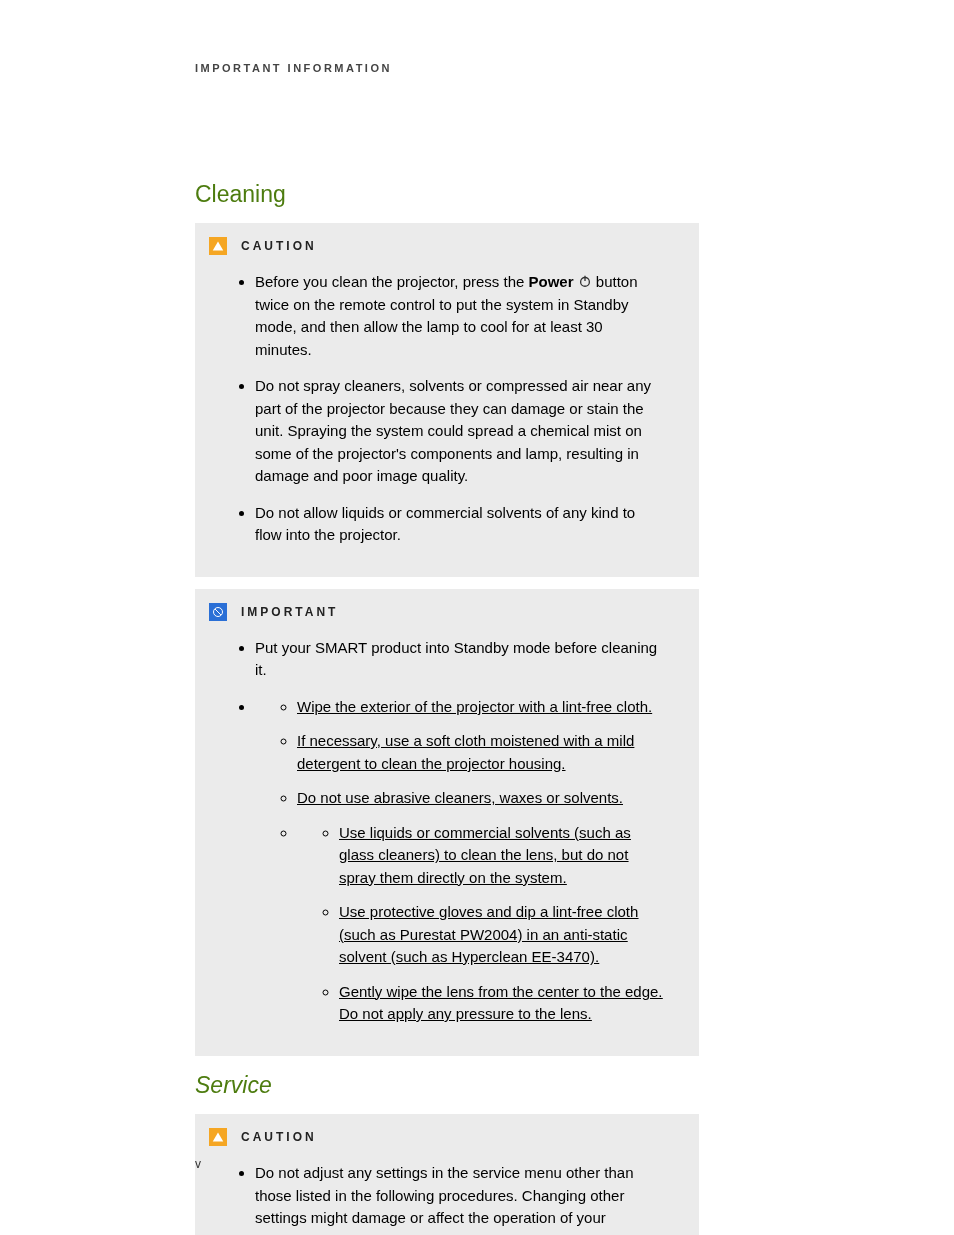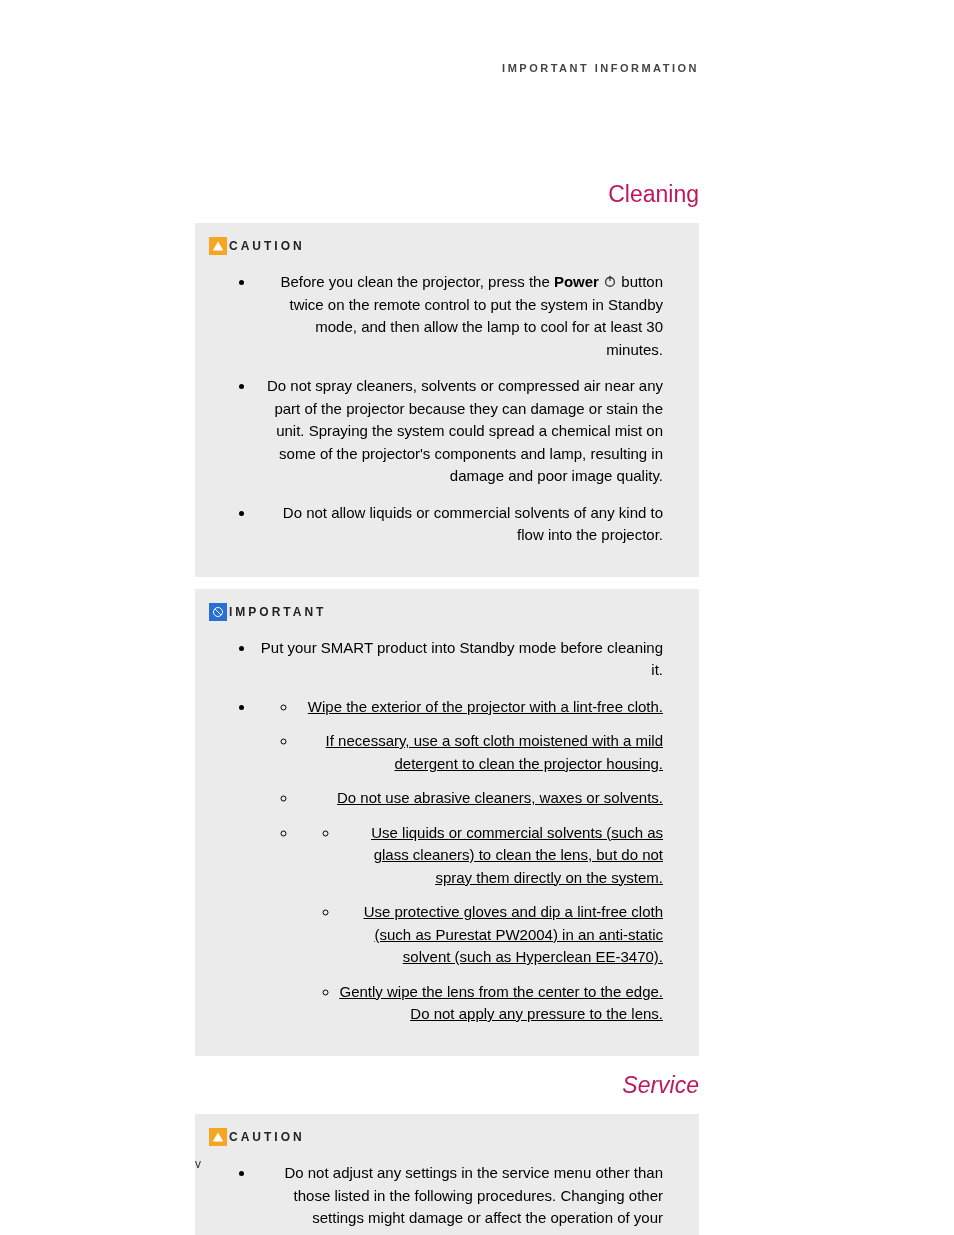--- a/index.html
+++ b/index.html
@@ -10,45 +10,44 @@
     color: #000;
     font-size: 15px;
     line-height: 1.5;
   }
   .page {
     width: 794px;
     height: 1235px;
     box-sizing: border-box;
     padding: 60px 95px 40px 195px;
     position: relative;
-    text-align: right;
   }
   .running-header {
     font-size: 11px;
     letter-spacing: 2.5px;
     font-weight: bold;
     text-transform: uppercase;
     color: #444;
     margin-bottom: 100px;
   }
   h2.section-title {
     font-size: 23px;
     font-weight: normal;
-    color: #be185d;
+    color: #4d7c0f;
     margin: 0 0 12px 0;
   }
   .callout {
     background: #ebebeb;
     padding: 14px 20px 14px 14px;
     margin-bottom: 12px;
   }
   .callout-header {
     display: flex;
     align-items: center;
-    gap: 2px;
+    gap: 14px;
     margin-bottom: 10px;
   }
   .callout-icon {
     width: 18px;
     height: 18px;
     display: inline-flex;
     align-items: center;
     justify-content: center;
     font-size: 12px;
     color: #fff;

